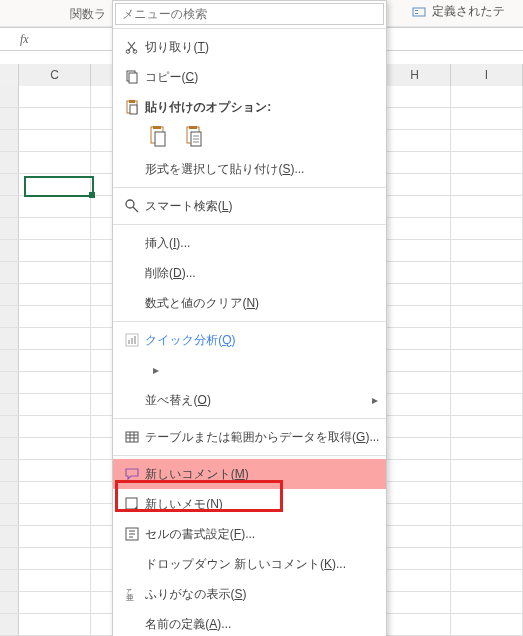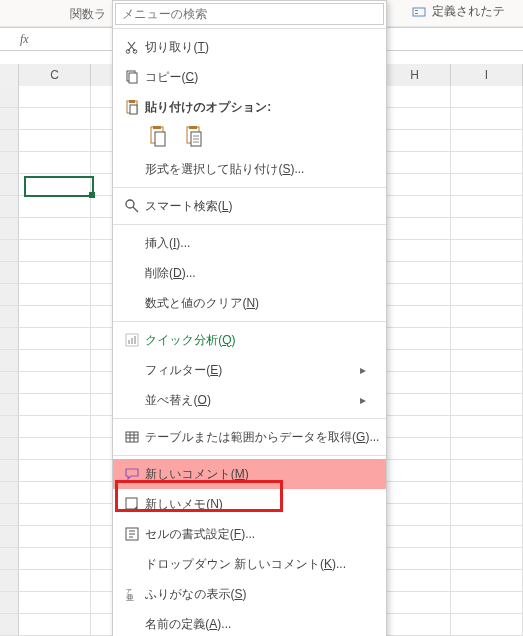--- a/index.html
+++ b/index.html
@@ -152,28 +152,28 @@
   }
   .menu-sep {
     height: 1px;
     background: #e0e0e0;
     margin: 3px 0;
   }
   .menu-item {
     display: flex;
     align-items: center;
     height: 30px;
-    padding: 0 20px 0 6px;
+    padding: 0 8px 0 6px;
     position: relative;
   }
   .menu-item.hover {
     background: #fca5a5;
   }
   .menu-item.disabled {
-    color: #15803d;
+    color: #3b82f6;
   }
   .mi-icon {
     width: 26px;
     display: flex;
     justify-content: center;
     align-items: center;
     color: #555;
     flex: 0 0 26px;
   }
   .menu-item.disabled .mi-icon { color: #c0c0c0; }
@@ -598,21 +598,20 @@
           <rect x="4" y="8" width="2" height="4" fill="#c0c0c0"></rect>
           <rect x="7" y="6" width="2" height="6" fill="#c0c0c0"></rect>
           <rect x="10" y="4" width="2" height="8" fill="#c0c0c0"></rect>
         </svg>
     </span>
     <span class="mi-label"><span>クイック分析(</span><span class="u">Q</span><span>)</span></span>
   </div>
 
   <div class="menu-item">
     <span class="mi-icon"></span>
-    <span class="mi-label"><span>フィルター(</span><span class="u">E</span><span>)</span></span>
     <span class="mi-sub">▸</span>
   </div>
 
   <div class="menu-item">
     <span class="mi-icon"></span>
     <span class="mi-label"><span>並べ替え(</span><span class="u">O</span><span>)</span></span>
     <span class="mi-sub">▸</span>
   </div>
 
   <div class="menu-sep"></div>

